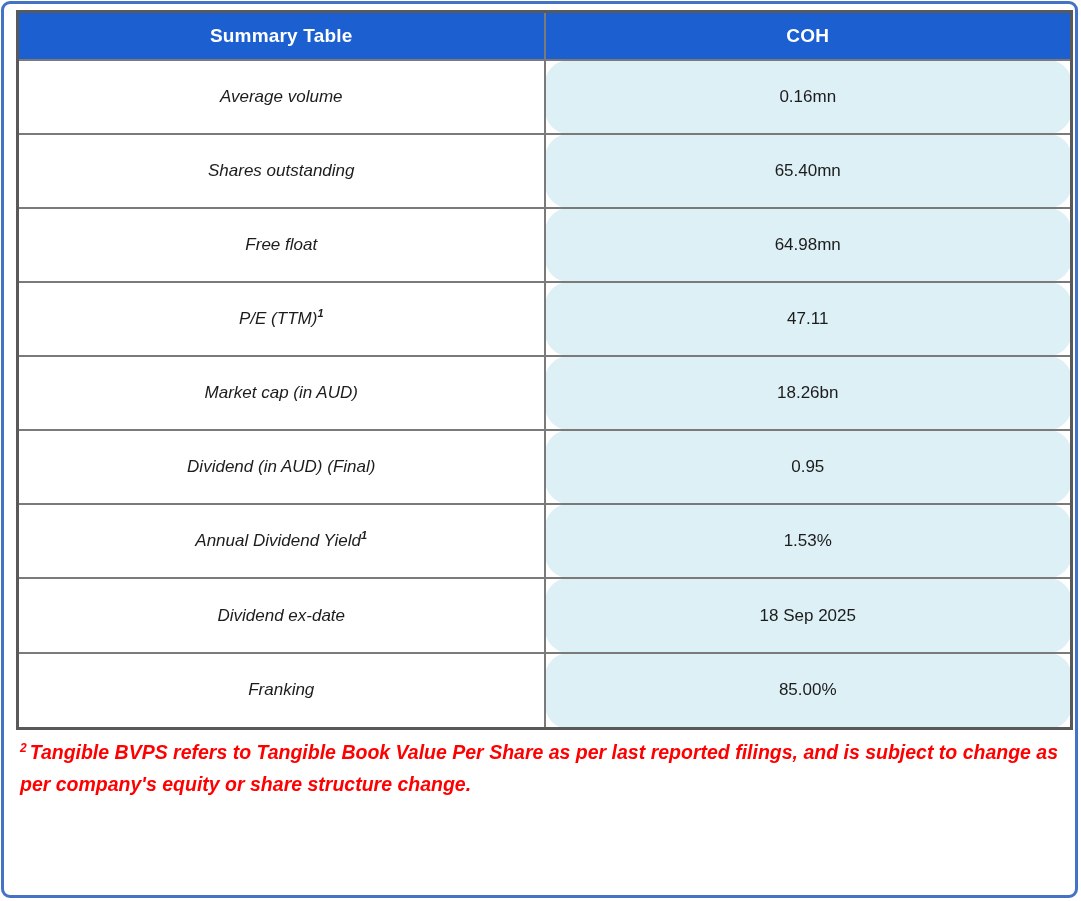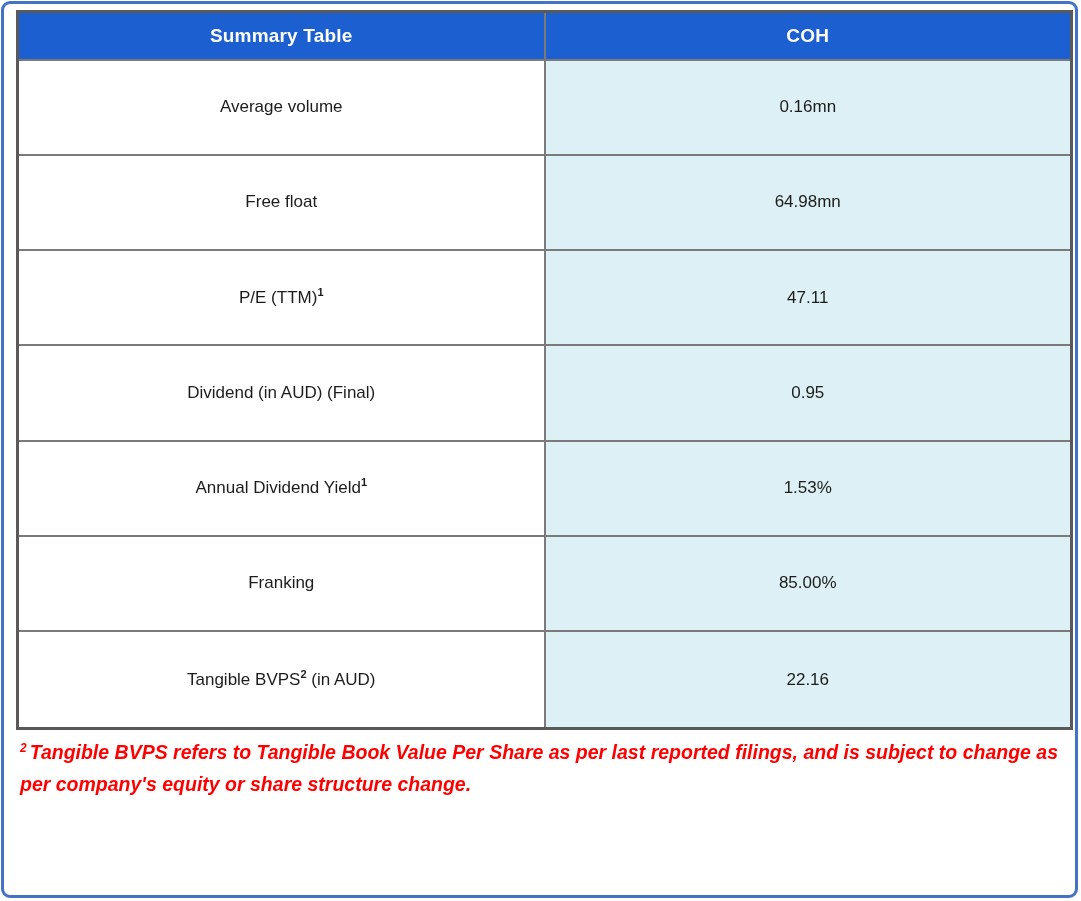--- a/index.html
+++ b/index.html
@@ -57,26 +57,28 @@
     color: var(--header-text);
     font-size: 19px;
     font-weight: bold;
     letter-spacing: 0.2px;
   }
   td.label-cell {
     background: #ffffff;
     color: var(--text);
     font-size: 17px;
     width: 50%;
+    font-style: italic;
   }
   td.value-cell {
     background: var(--value-bg);
     color: var(--text);
     font-size: 17px;
     width: 50%;
+    border-radius: 24px;
   }
   td.label-cell sup {
     font-size: 11px;
     font-weight: bold;
     line-height: 0;
     vertical-align: super;
   }
   .footnotes {
     margin-top: 7px;
     padding-left: 4px;
@@ -111,42 +113,50 @@
             <th class="head-cell">Summary Table</th>
             <th class="head-cell">COH</th>
           </tr>
         </thead>
         <tbody id="rows-body">
             <tr>
               <td class="label-cell"><span>Average volume</span></td>
               <td class="value-cell">0.16mn</td>
             </tr>
             <tr>
+              <td class="label-cell"><span>Shares outstanding</span></td>
+              <td class="value-cell">65.40mn</td>
+            </tr>
+            <tr>
               <td class="label-cell"><span>Free float</span></td>
               <td class="value-cell">64.98mn</td>
             </tr>
             <tr>
               <td class="label-cell"><span>P/E (TTM)</span><sup>1</sup></td>
               <td class="value-cell">47.11</td>
+            </tr>
+            <tr>
+              <td class="label-cell"><span>Market cap (in AUD)</span></td>
+              <td class="value-cell">18.26bn</td>
             </tr>
             <tr>
               <td class="label-cell"><span>Dividend (in AUD) (Final)</span></td>
               <td class="value-cell">0.95</td>
             </tr>
             <tr>
               <td class="label-cell"><span>Annual Dividend Yield</span><sup>1</sup></td>
               <td class="value-cell">1.53%</td>
             </tr>
             <tr>
+              <td class="label-cell"><span>Dividend ex-date</span></td>
+              <td class="value-cell">18 Sep 2025</td>
+            </tr>
+            <tr>
               <td class="label-cell"><span>Franking</span></td>
               <td class="value-cell">85.00%</td>
-            </tr>
-            <tr>
-              <td class="label-cell"><span>Tangible BVPS</span><sup>2</sup><span> (in AUD)</span></td>
-              <td class="value-cell">22.16</td>
             </tr>
           </tbody>
       </table>
 
       <div class="footnotes">
         <p class="footnote"><sup>2</sup><span>Tangible BVPS refers to Tangible Book Value Per Share as per last reported filings, and is subject to change as per company's equity or share structure change.</span></p>
       </div>
 
     </div>
   </div>

